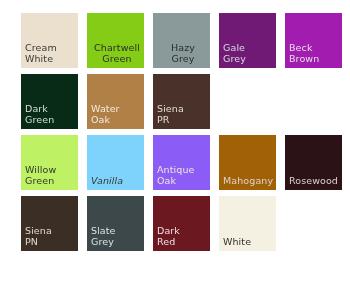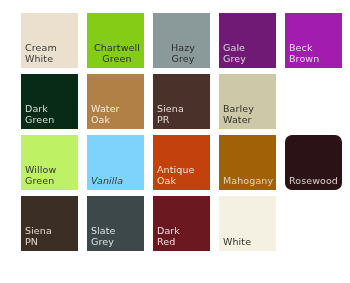--- a/index.html
+++ b/index.html
@@ -79,41 +79,37 @@
 Green</div>
       </div>
       <div class="swatch" style="background: rgb(176, 128, 70);">
         <div class="swatch-label" style="color: rgb(242, 234, 223);">Water
 Oak</div>
       </div>
       <div class="swatch" style="background: rgb(74, 50, 42);">
         <div class="swatch-label" style="color: rgb(228, 219, 213);">Siena
 PR</div>
       </div>
-      <div class="swatch" style="background: rgb(205, 200, 168);">
-        <div class="swatch-label" style="color: rgb(51, 49, 42);">Barley
-Water</div>
-      </div>
     </div>
     <div class="swatch-row">
       <div class="swatch" style="background: #bef264;">
         <div class="swatch-label" style="color: rgb(50, 55, 46);">Willow
 Green</div>
       </div>
       <div class="swatch" style="background: #7dd3fc; font-style: italic;">
         <div class="swatch-label" style="color: rgb(58, 55, 48);">Vanilla</div>
       </div>
-      <div class="swatch" style="background: #c2410c; text-decoration: underline;">
+      <div class="swatch" style="background: #8b5cf6; text-decoration: underline;">
         <div class="swatch-label" style="color: rgb(239, 230, 220);">Antique
 Oak</div>
       </div>
       <div class="swatch" style="background: #a16207;">
         <div class="swatch-label" style="color: rgb(222, 212, 207);">Mahogany</div>
       </div>
-      <div class="swatch" style="background: rgb(43, 18, 22); border-radius: 7px;">
+      <div class="swatch" style="background: rgb(43, 18, 22);">
         <div class="swatch-label" style="color: rgb(220, 210, 210);">Rosewood</div>
       </div>
     </div>
     <div class="swatch-row">
       <div class="swatch" style="background: rgb(59, 46, 37);">
         <div class="swatch-label" style="color: rgb(224, 216, 209);">Siena
 PN</div>
       </div>
       <div class="swatch" style="background: rgb(60, 72, 73); padding-left: 31px;">
         <div class="swatch-label" style="color: rgb(221, 226, 226);">Slate

